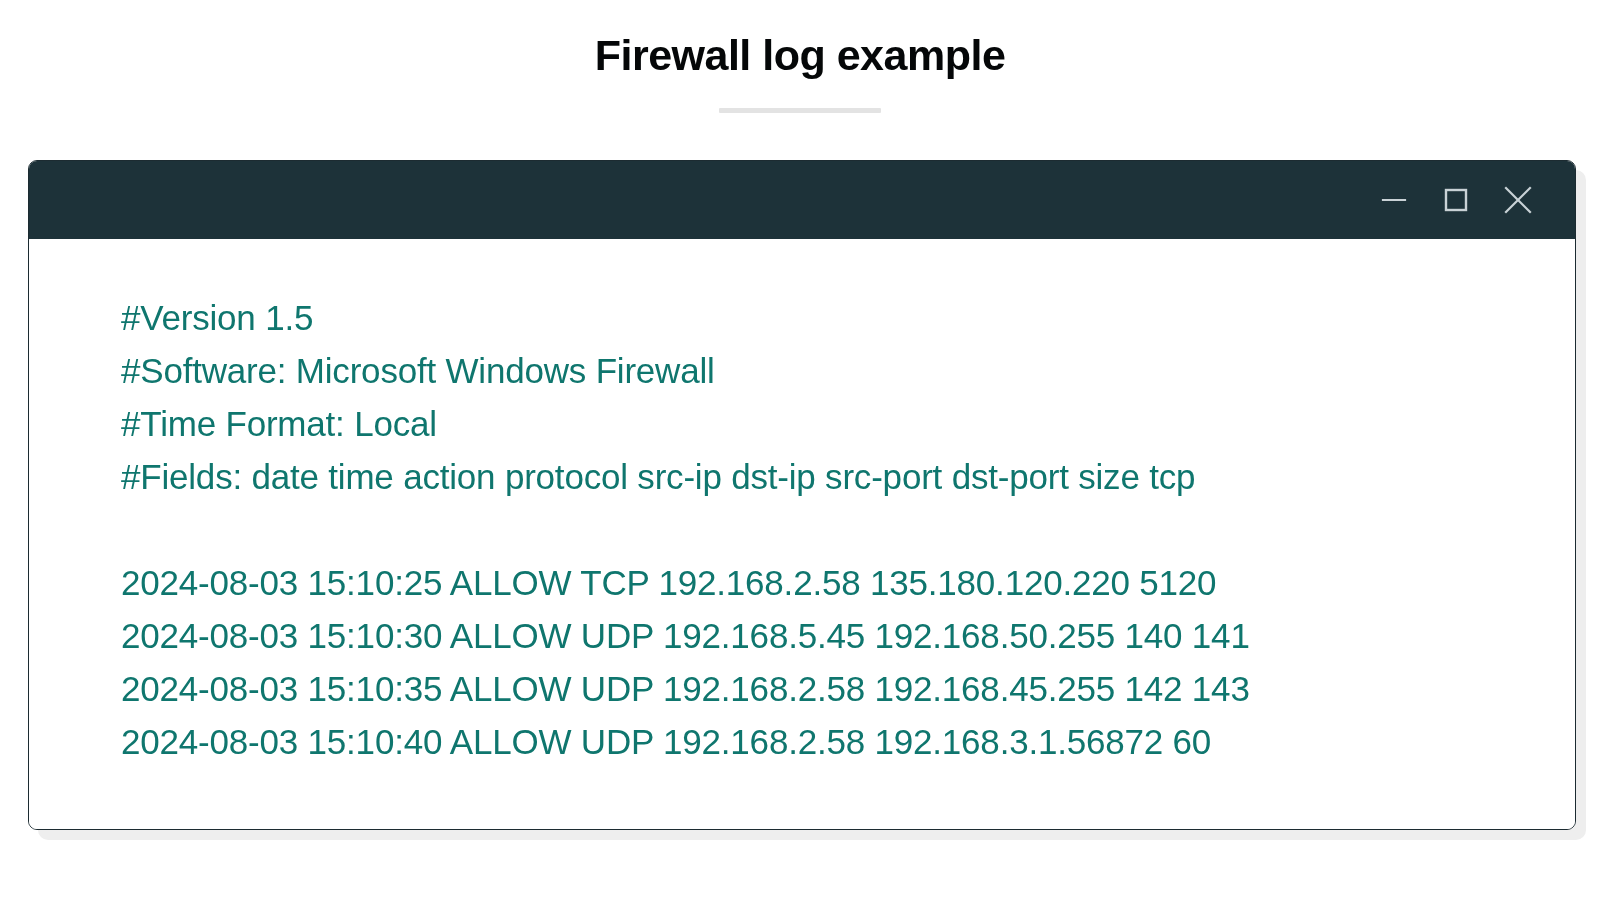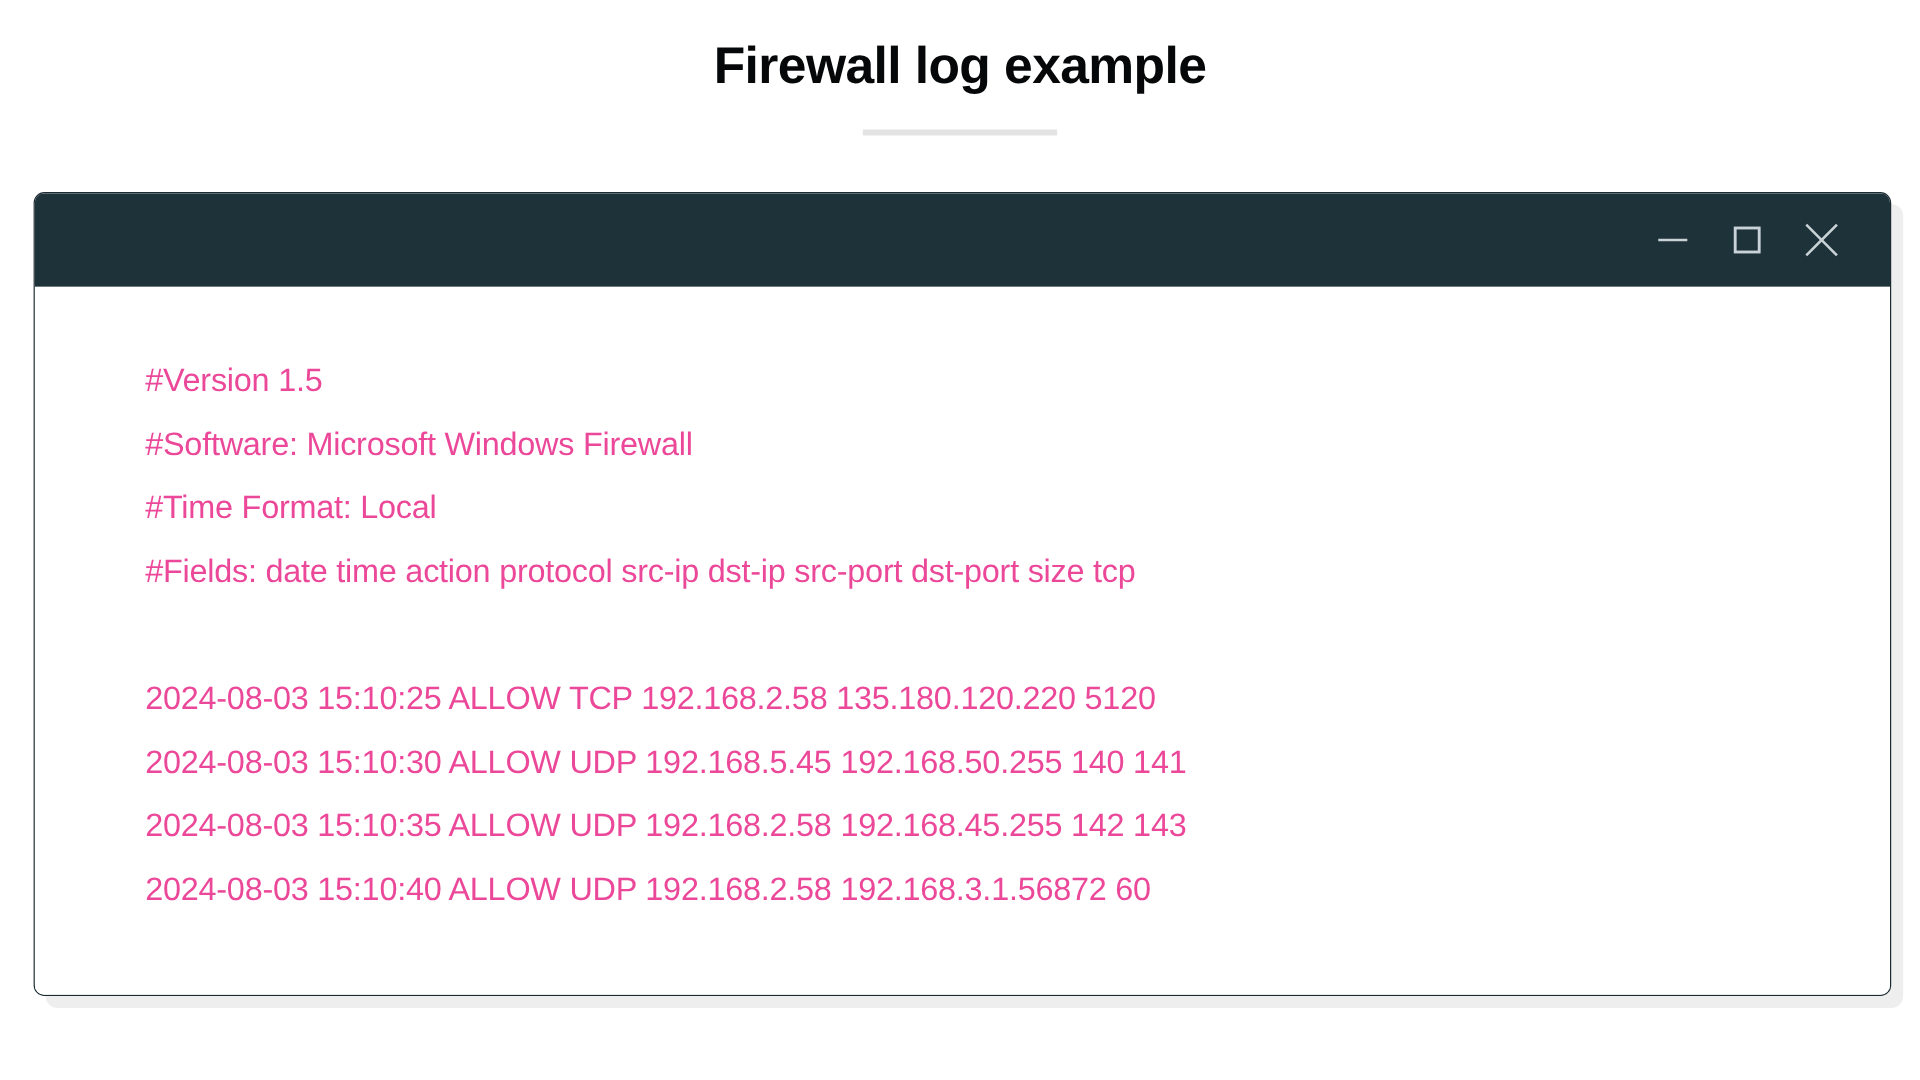--- a/index.html
+++ b/index.html
@@ -96,23 +96,23 @@
   .window-body {
     background: #ffffff;
     height: calc(100% - 78px);
     box-sizing: border-box;
     padding: 52px 0 0 92px;
   }
 
   .log-text {
     margin: 0;
     font-family: "Liberation Sans", sans-serif;
-    font-size: 27px;
+    font-size: 35px;
     line-height: 53px;
-    color: #ec4899;
+    color: #0f766e;
     white-space: pre;
     letter-spacing: -0.2px;
   }
   .log-block { margin: 0; }
   .log-gap { height: 53px; }
 </style>
 </head>
 <body>
 
 <div class="page">

